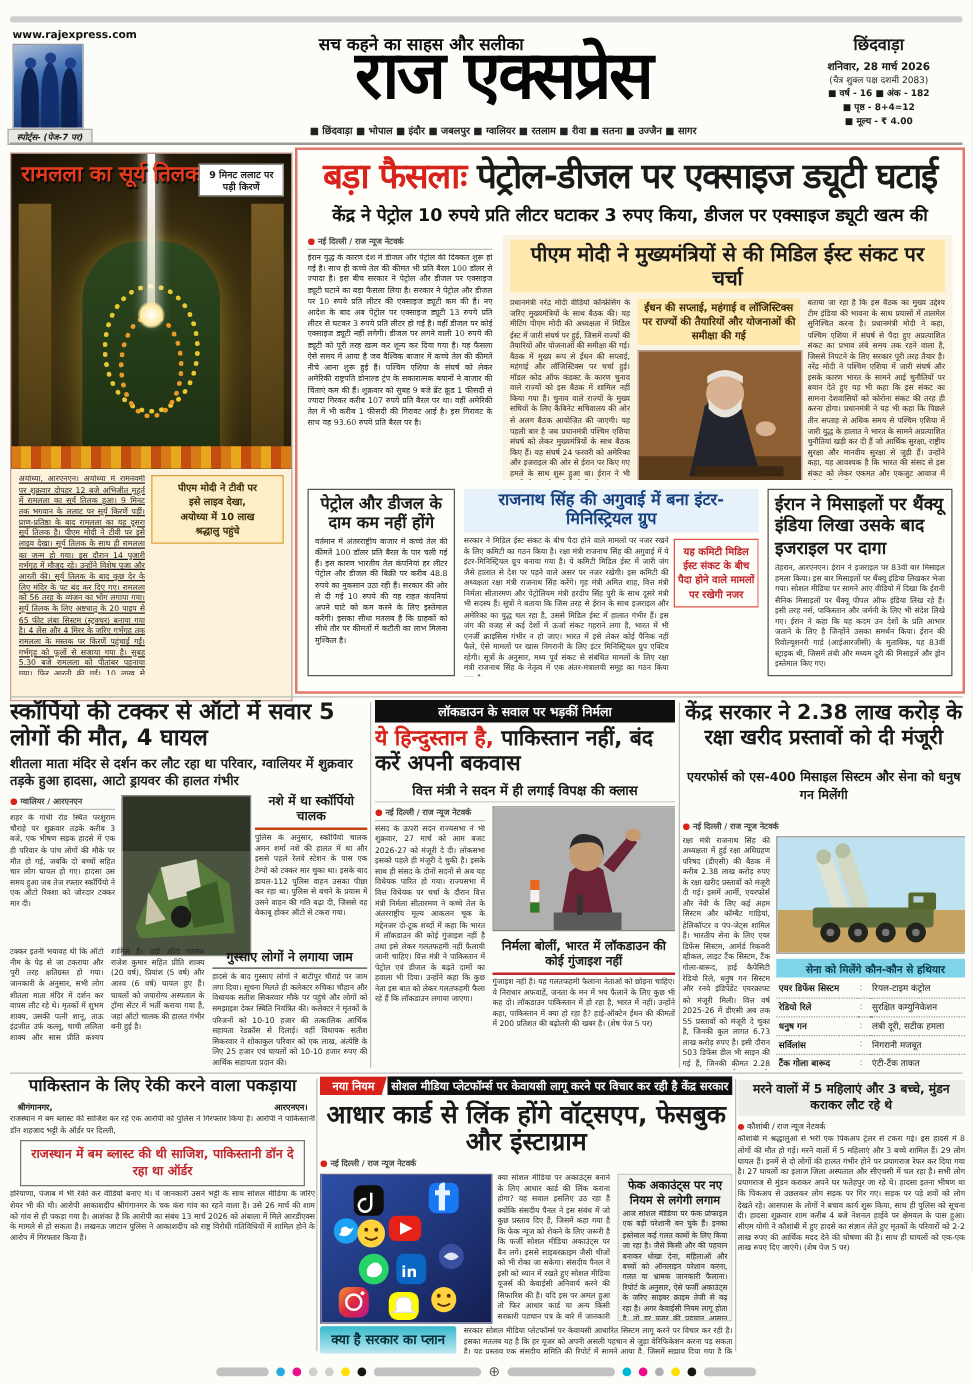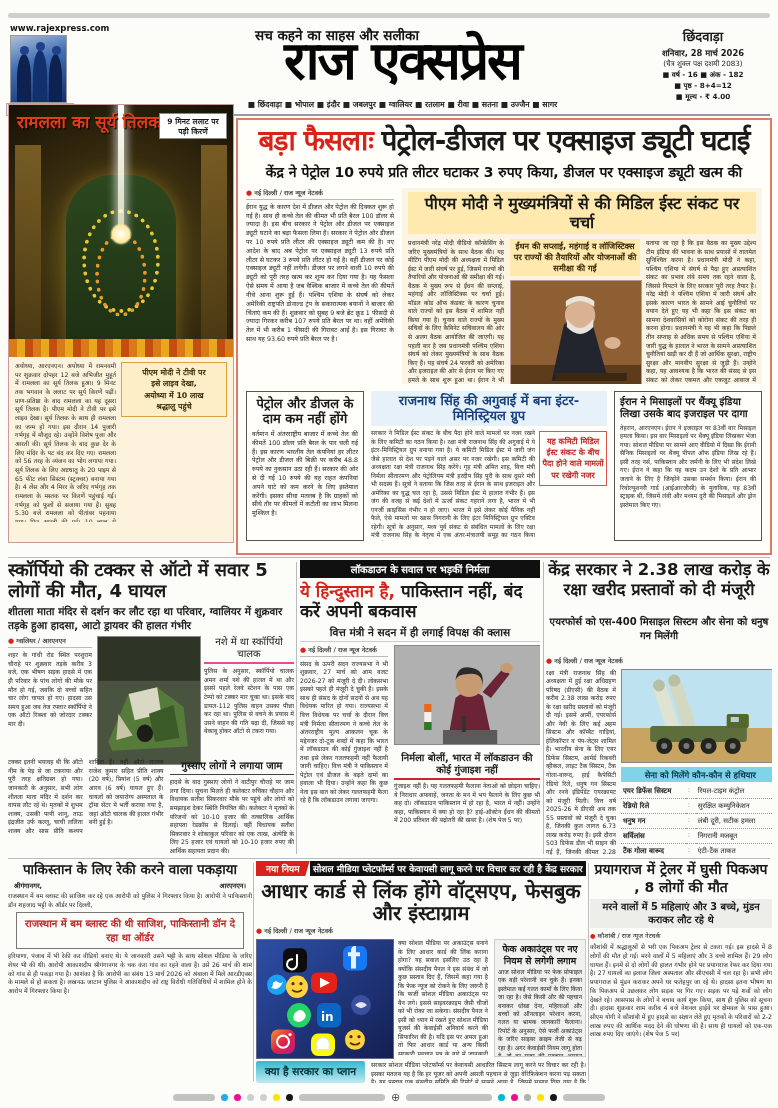--- a/index.html
+++ b/index.html
@@ -22,21 +22,21 @@
      letter-spacing:-2px;line-height:1.05;color:#050505;}
   .cities{left:170px;top:99px;width:465px;text-align:center;font-size:7.8px;font-weight:bold;color:#222;}
   .mh-right{left:634px;top:27px;width:138px;text-align:center;line-height:1.5;}
   .mh-right .edition{font-size:13px;font-weight:bold;}
   .mh-right .dline{font-size:8.4px;font-weight:bold;}
   .mh-right .small{font-size:7.2px;}
   .mh-right .smallb{font-size:7.2px;font-weight:bold;}
   .mast-rule{left:8px;top:114px;width:762px;height:2px;background:#9a9a9a;}
 
   
-  .ram-card{left:8px;top:104px;width:224px;height:437px;border:1px solid #c99;background:#fdf3dc;}
+  .ram-card{left:8px;top:122px;width:224px;height:437px;border:1px solid #c99;background:#fdf3dc;text-decoration:underline;}
   .ram-img{position:relative;width:100%;height:252px;overflow:hidden;
      background:radial-gradient(circle at 50% 60%,#6a5a1e 0%,#3c3010 45%,#171106 100%);}
   .ram-img .pillar{position:absolute;top:40px;width:26px;height:212px;background:linear-gradient(#8a6a2a,#4c3a12);opacity:.8;}
   .ram-img .deity{position:absolute;left:50%;top:70px;transform:translateX(-50%);width:110px;height:182px;
      background:linear-gradient(#2c481f,#1d2e12);border-radius:48px 48px 0 0;box-shadow:0 0 18px #c9a22e66;}
   .ram-img .garland{position:absolute;left:50%;transform:translateX(-50%);border-radius:50%;
      border:4px dotted #e8c832;}
   .ram-img .beam{position:absolute;left:50%;top:0;transform:translateX(-50%);width:6px;height:132px;
      background:linear-gradient(#ffffff,#fffadccc);box-shadow:0 0 9px 3px #fff9;}
   .ram-img .glow{position:absolute;left:50%;top:118px;transform:translateX(-50%);width:22px;height:22px;
@@ -64,29 +64,29 @@
   .modi-high{font-size:8.2px;font-weight:bold;color:#3a2a08;background:#ffe9ae;padding:2px 3px;text-align:center;line-height:1.35;}
   .modi-photo{width:100%;height:106px;margin-top:4px;border:1px solid #b99;}
   .grid2{display:grid;grid-template-columns:118px 1fr 148px;gap:7px;margin-top:7px;height:150px;}
   .petrol-box{border:1px solid #555;padding:4px 5px;overflow:hidden;}
   .petrol-title{font-size:13px;font-weight:800;text-align:center;line-height:1.2;margin-bottom:3px;}
   .rajnath{overflow:hidden;}
   .rajnath-head{font-size:13px;font-weight:800;color:#16417e;background:#e6f1fa;padding:2px 4px;text-align:center;line-height:1.2;}
   .mini-box{float:right;width:62px;margin:2px 0 2px 4px;border:1px solid #e0524a;color:#c2272d;
      font-size:8px;font-weight:bold;text-align:center;padding:4px 2px;line-height:1.4;}
   .iran-box{border:1px solid #555;padding:4px 5px;overflow:hidden;}
-  .iran-head{font-size:10px;font-weight:800;line-height:1.25;margin-bottom:3px;}
+  .iran-head{font-size:14px;font-weight:800;line-height:1.25;margin-bottom:3px;}
 
   
   .gwalior{left:8px;top:560px;width:286px;height:296px;overflow:hidden;}
   .gw-head{font-size:18px;font-weight:800;line-height:1.15;}
   .gw-sub{font-size:10.4px;font-weight:bold;margin:4px 0;line-height:1.3;color:#222;}
   .gw-grid1{display:grid;grid-template-columns:84px 102px 1fr;gap:5px;height:118px;}
   .gw-grid2{display:grid;grid-template-columns:1.25fr 1fr;gap:6px;margin-top:4px;height:108px;}
-  .subbox-title{font-size:10px;font-weight:400;text-align:center;border-bottom:2px solid #ec4899;
+  .subbox-title{font-size:10px;font-weight:700;text-align:center;border-bottom:2px solid #c2410c;
      padding-bottom:2px;margin-bottom:3px;line-height:1.2;}
   .subbox2-title{font-size:10px;font-weight:800;text-align:center;border-bottom:1px solid #444;
      padding-bottom:2px;margin-bottom:3px;}
   .crash-photo{width:100%;height:100%;border:1px solid #888;}
 
   .nirmala{left:300px;top:560px;width:240px;height:296px;overflow:hidden;}
   .nir-kicker{background:#101010;color:#fff;font-size:10px;font-weight:bold;text-align:center;padding:2px 0;}
   .nir-head{font-size:17px;font-weight:800;line-height:1.2;margin-top:3px;}
   .nir-head .red{color:#d8231c;}
   .nir-sub{font-size:10.6px;font-weight:bold;text-align:center;margin:3px 0;border-bottom:1px solid #ccc;padding-bottom:2px;}
@@ -440,21 +440,20 @@
     </div>
     <div class="plan-row">
       <div class="plan-title">क्या है सरकार का प्लान</div>
       <div class="body-txt" style="flex:1;height:44px;font-size:6.1px;">सरकार सोशल मीडिया प्लेटफॉर्म्स पर केवायसी आधारित सिस्टम लागू करने पर विचार कर रही है। इसका मतलब यह है कि हर यूजर को अपनी असली पहचान से जुड़ा वेरिफिकेशन करना पड़ सकता है। यह प्रस्ताव एक संसदीय समिति की रिपोर्ट में सामने आया है, जिसमें सुझाव दिया गया है कि सोशल मीडिया, गेमिंग और डेटिंग प्लेटफॉर्म्स पर केवायसी जरूरी किया जाए। अगर यह लागू होता है, तो बिना वेरिफिकेशन के अकाउंट बनाना या इस्तेमाल करना मुश्किल हो सकता है।</div>
     </div>
   </div>
 
   <div class="abs vdiv" style="left:588px;top:863px;height:218px;"></div>
 
   <div class="abs prayag">
-    <div class="pr-head">प्रयागराज में ट्रेलर में घुसी पिकअप , 8 लोगों की मौत</div>
     <div class="pr-sub">मरने वालों में 5 महिलाएं और 3 बच्चे, मुंडन कराकर लौट रहे थे</div>
     <div class="pr-by"><span class="dot">●</span><span> कौशांबी / राज न्यूज नेटवर्क</span></div>
     <div class="body-txt" style="height:142px;font-size:6.2px;">कौशांबी में श्रद्धालुओं से भरी एक पिकअप ट्रेलर से टकरा गई। इस हादसे में 8 लोगों की मौत हो गई। मरने वालों में 5 महिलाएं और 3 बच्चे शामिल हैं। 29 लोग घायल हैं। इनमें से दो लोगों की हालत गंभीर होने पर प्रयागराज रेफर कर दिया गया है। 27 घायलों का इलाज जिला अस्पताल और सीएचसी में चल रहा है। सभी लोग प्रयागराज से मुंडन कराकर अपने घर फतेहपुर जा रहे थे। हादसा इतना भीषण था कि पिकअप से उछलकर लोग सड़क पर गिर गए। सड़क पर पड़े शवों को लोग देखते रहे। आसपास के लोगों ने बचाव कार्य शुरू किया, साथ ही पुलिस को सूचना दी। हादसा शुक्रवार शाम करीब 4 बजे नेशनल हाईवे पर क्षेमवल के पास हुआ। सीएम योगी ने कौशांबी में हुए हादसे का संज्ञान लेते हुए मृतकों के परिवारों को 2-2 लाख रुपए की आर्थिक मदद देने की घोषणा की है। साथ ही घायलों को एक-एक लाख रुपए दिए जाएंगे। (शेष पेज 5 पर)</div>
   </div>
 
   <div class="abs regs">
     <span class="cap" style="width:42px;"></span>
     <span class="dot" style="background:#29abe2;"></span>
     <span class="dot" style="background:#ec0f8c;"></span>
     <span class="dot" style="background:#cfcfcf;"></span>

